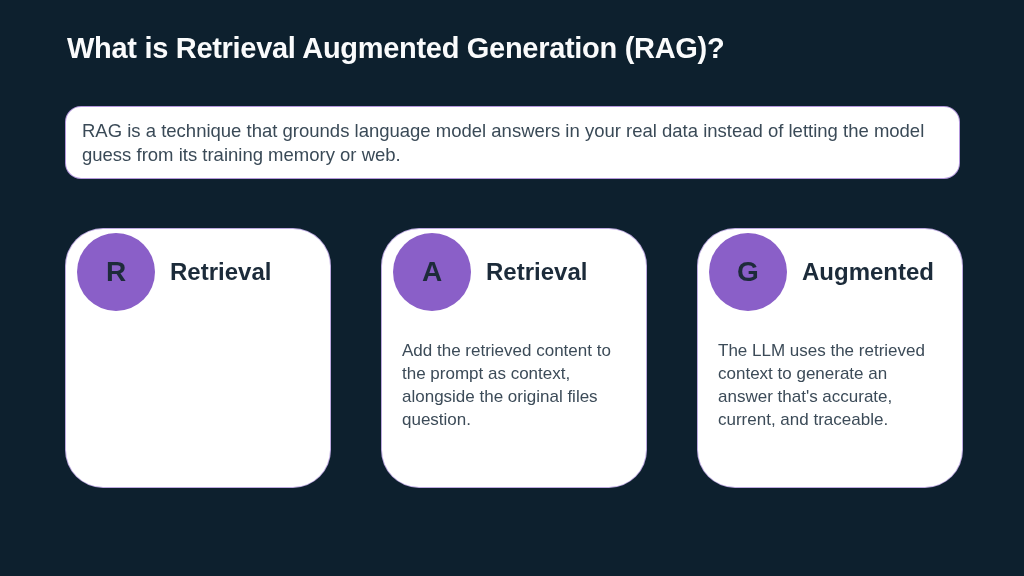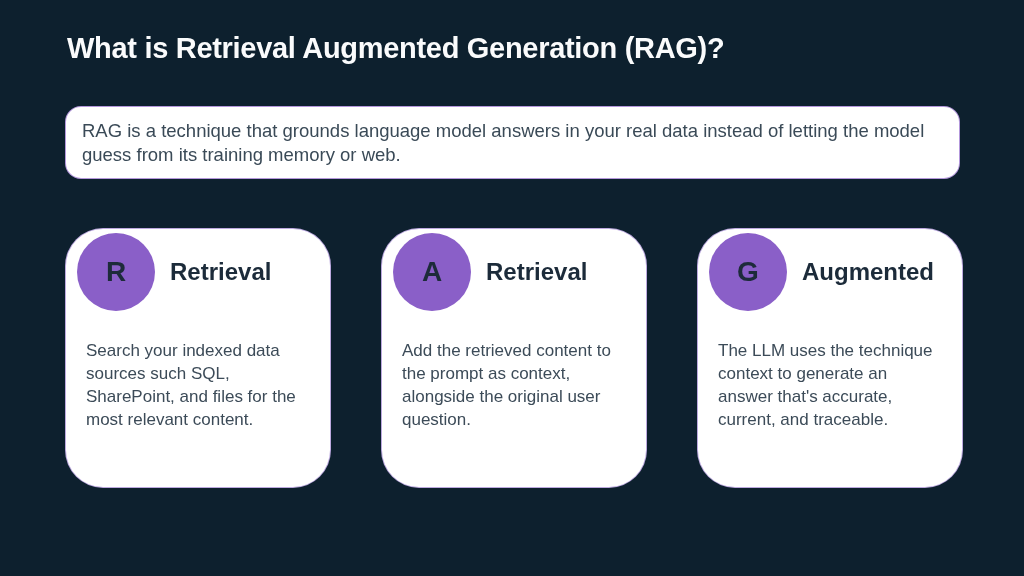--- a/index.html
+++ b/index.html
@@ -108,29 +108,28 @@
 
   <div class="info-box">
     <p>RAG is a technique that grounds language model answers in your real data instead of letting the model guess from its training memory or web.</p>
   </div>
 
   <div class="cards">
 
     <div class="card">
       <div class="card-badge">R</div>
       <h2 class="card-title">Retrieval</h2>
-      <p class="card-body">Search your indexed data sources such SQL, SharePoint, and files for the most relevant content.</p>
     </div>
 
     <div class="card">
       <div class="card-badge">A</div>
       <h2 class="card-title">Retrieval</h2>
-      <p class="card-body">Add the retrieved content to the prompt as context, alongside the original user question.</p>
+      <p class="card-body">Add the retrieved content to the prompt as context, alongside the original files question.</p>
     </div>
 
     <div class="card">
       <div class="card-badge">G</div>
       <h2 class="card-title">Augmented</h2>
-      <p class="card-body">The LLM uses the technique context to generate an answer that's accurate, current, and traceable.</p>
+      <p class="card-body">The LLM uses the retrieved context to generate an answer that's accurate, current, and traceable.</p>
     </div>
 
   </div>
 </div>
 
 </body></html>

